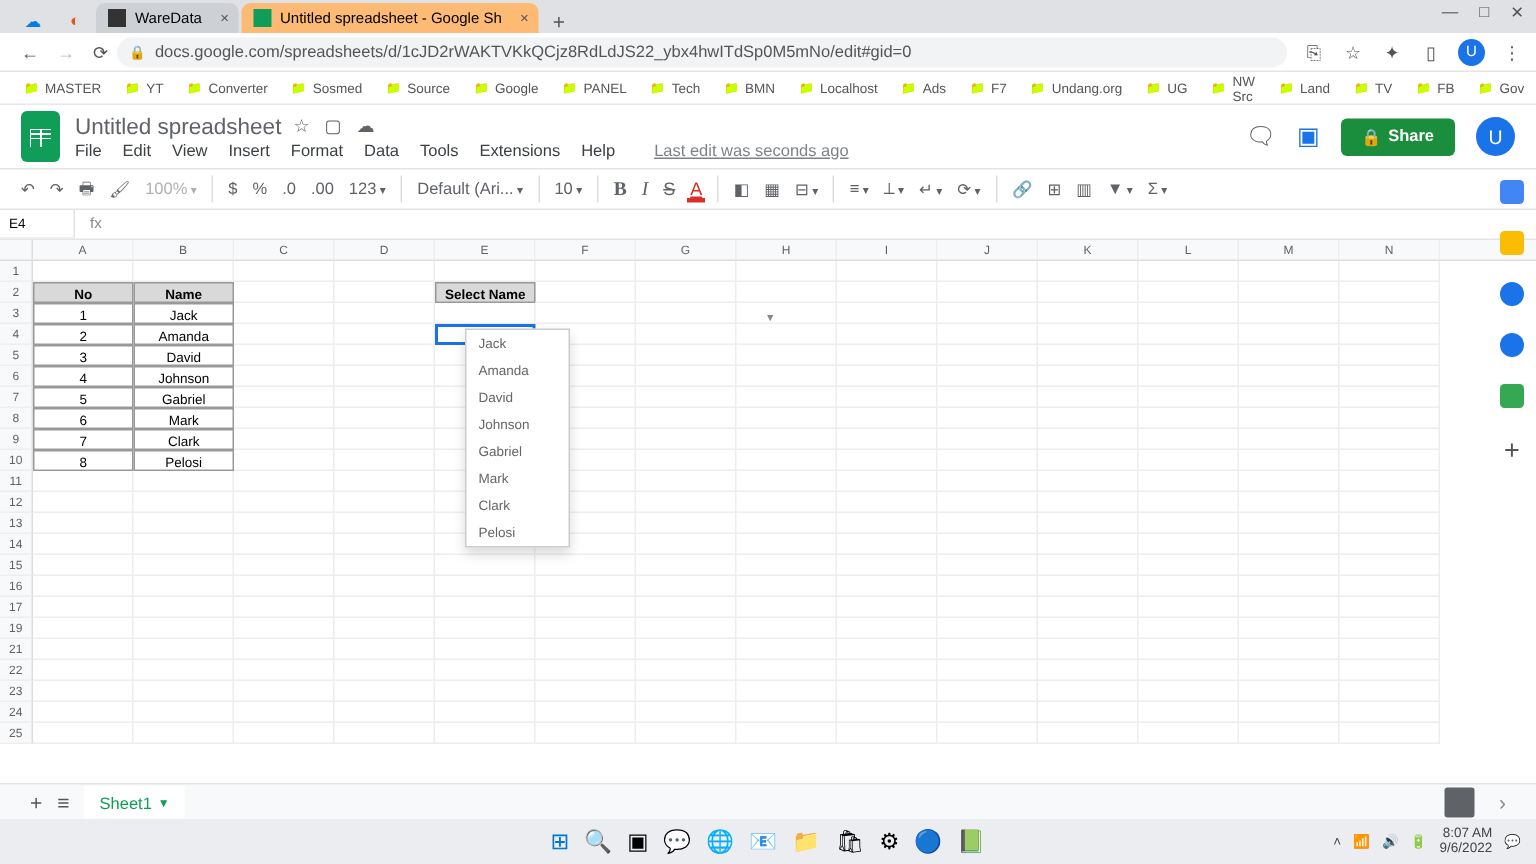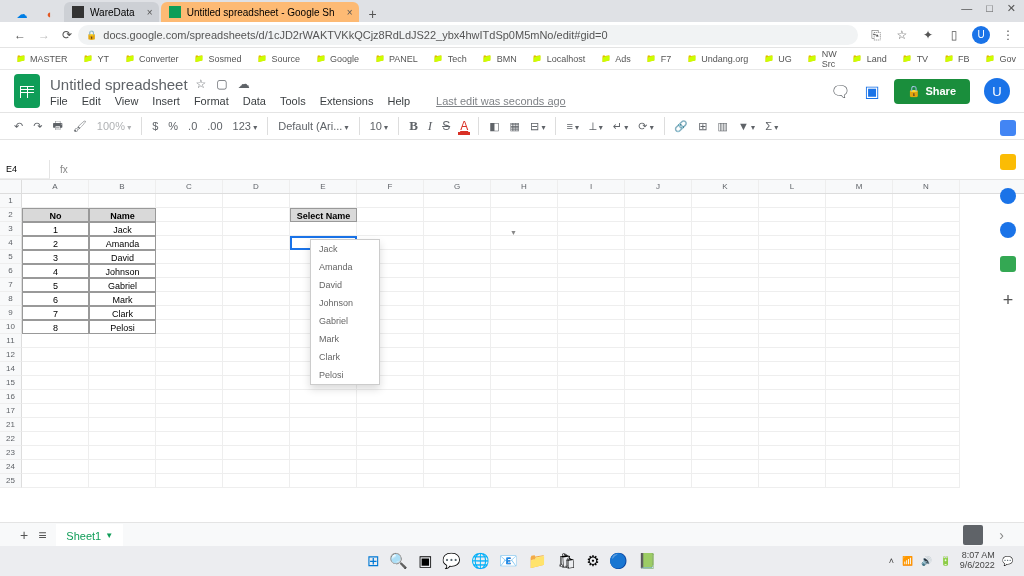--- a/index.html
+++ b/index.html
@@ -45,21 +45,21 @@
 .toolbar .sep { width: 1px; height: 18px; background: #ddd; }
 .toolbar span { cursor: default; }
 .toolbar .bold { font-weight: bold; font-family: serif; font-size: 13px; }
 .toolbar .ital { font-style: italic; font-family: serif; font-size: 13px; }
 .toolbar .strike { text-decoration: line-through; font-size: 12px; }
 .toolbar .und { text-decoration: underline; color: #d93025; font-size: 12px; position: relative; }
 .toolbar .und::after { content: ""; position: absolute; bottom: -2px; left: -2px; right: -2px; height: 3px; background: #d93025; }
 .toolbar .chev::after { content: " ▾"; font-size: 8px; }
 .toolbar .collapse { margin-left: auto; font-size: 12px; }
 
-.namebox { height: 20px; display: flex; align-items: center; border-bottom: 1px solid #e4e4e4; font-size: 10px; margin-top: 20px; }
+.namebox { height: 20px; display: flex; align-items: center; border-bottom: 1px solid #e4e4e4; font-size: 10px; }
 .namebox .cell { width: 50px; padding-left: 6px; border-right: 1px solid #e4e4e4; height: 100%; display: flex; align-items: center; }
 .namebox .fx { padding: 0 10px; color: #888; }
 
 
 .grid { position: relative; height: 370px; overflow: hidden; }
 .colhdrs { display: flex; height: 14px; background: #f8f9fa; border-bottom: 1px solid #ddd; font-size: 8px; color: #5f6368; }
 .rowhd-space { width: 22px; border-right: 1px solid #ddd; }
 .colhdr { width: 67px; text-align: center; border-right: 1px solid #eee; line-height: 14px; }
 .rows { position: relative; }
 .row { display: flex; height: 14px; }
@@ -450,20 +450,37 @@
         <div class="cell"></div>
         <div class="cell"></div>
         <div class="cell"></div>
         <div class="cell"></div>
         <div class="cell"></div>
         <div class="cell"></div>
         <div class="cell"></div>
         <div class="cell"></div>
       </div>
       <div class="row">
+        <div class="rowhdr">13</div>
+        <div class="cell"></div>
+        <div class="cell"></div>
+        <div class="cell"></div>
+        <div class="cell"></div>
+        <div class="cell"></div>
+        <div class="cell"></div>
+        <div class="cell"></div>
+        <div class="cell"></div>
+        <div class="cell"></div>
+        <div class="cell"></div>
+        <div class="cell"></div>
+        <div class="cell"></div>
+        <div class="cell"></div>
+        <div class="cell"></div>
+      </div>
+      <div class="row">
         <div class="rowhdr">14</div>
         <div class="cell"></div>
         <div class="cell"></div>
         <div class="cell"></div>
         <div class="cell"></div>
         <div class="cell"></div>
         <div class="cell"></div>
         <div class="cell"></div>
         <div class="cell"></div>
         <div class="cell"></div>
@@ -502,20 +519,37 @@
         <div class="cell"></div>
         <div class="cell"></div>
         <div class="cell"></div>
         <div class="cell"></div>
         <div class="cell"></div>
         <div class="cell"></div>
         <div class="cell"></div>
       </div>
       <div class="row">
         <div class="rowhdr">17</div>
+        <div class="cell"></div>
+        <div class="cell"></div>
+        <div class="cell"></div>
+        <div class="cell"></div>
+        <div class="cell"></div>
+        <div class="cell"></div>
+        <div class="cell"></div>
+        <div class="cell"></div>
+        <div class="cell"></div>
+        <div class="cell"></div>
+        <div class="cell"></div>
+        <div class="cell"></div>
+        <div class="cell"></div>
+        <div class="cell"></div>
+      </div>
+      <div class="row">
+        <div class="rowhdr">19</div>
         <div class="cell"></div>
         <div class="cell"></div>
         <div class="cell"></div>
         <div class="cell"></div>
         <div class="cell"></div>
         <div class="cell"></div>
         <div class="cell"></div>
         <div class="cell"></div>
         <div class="cell"></div>
         <div class="cell"></div>

